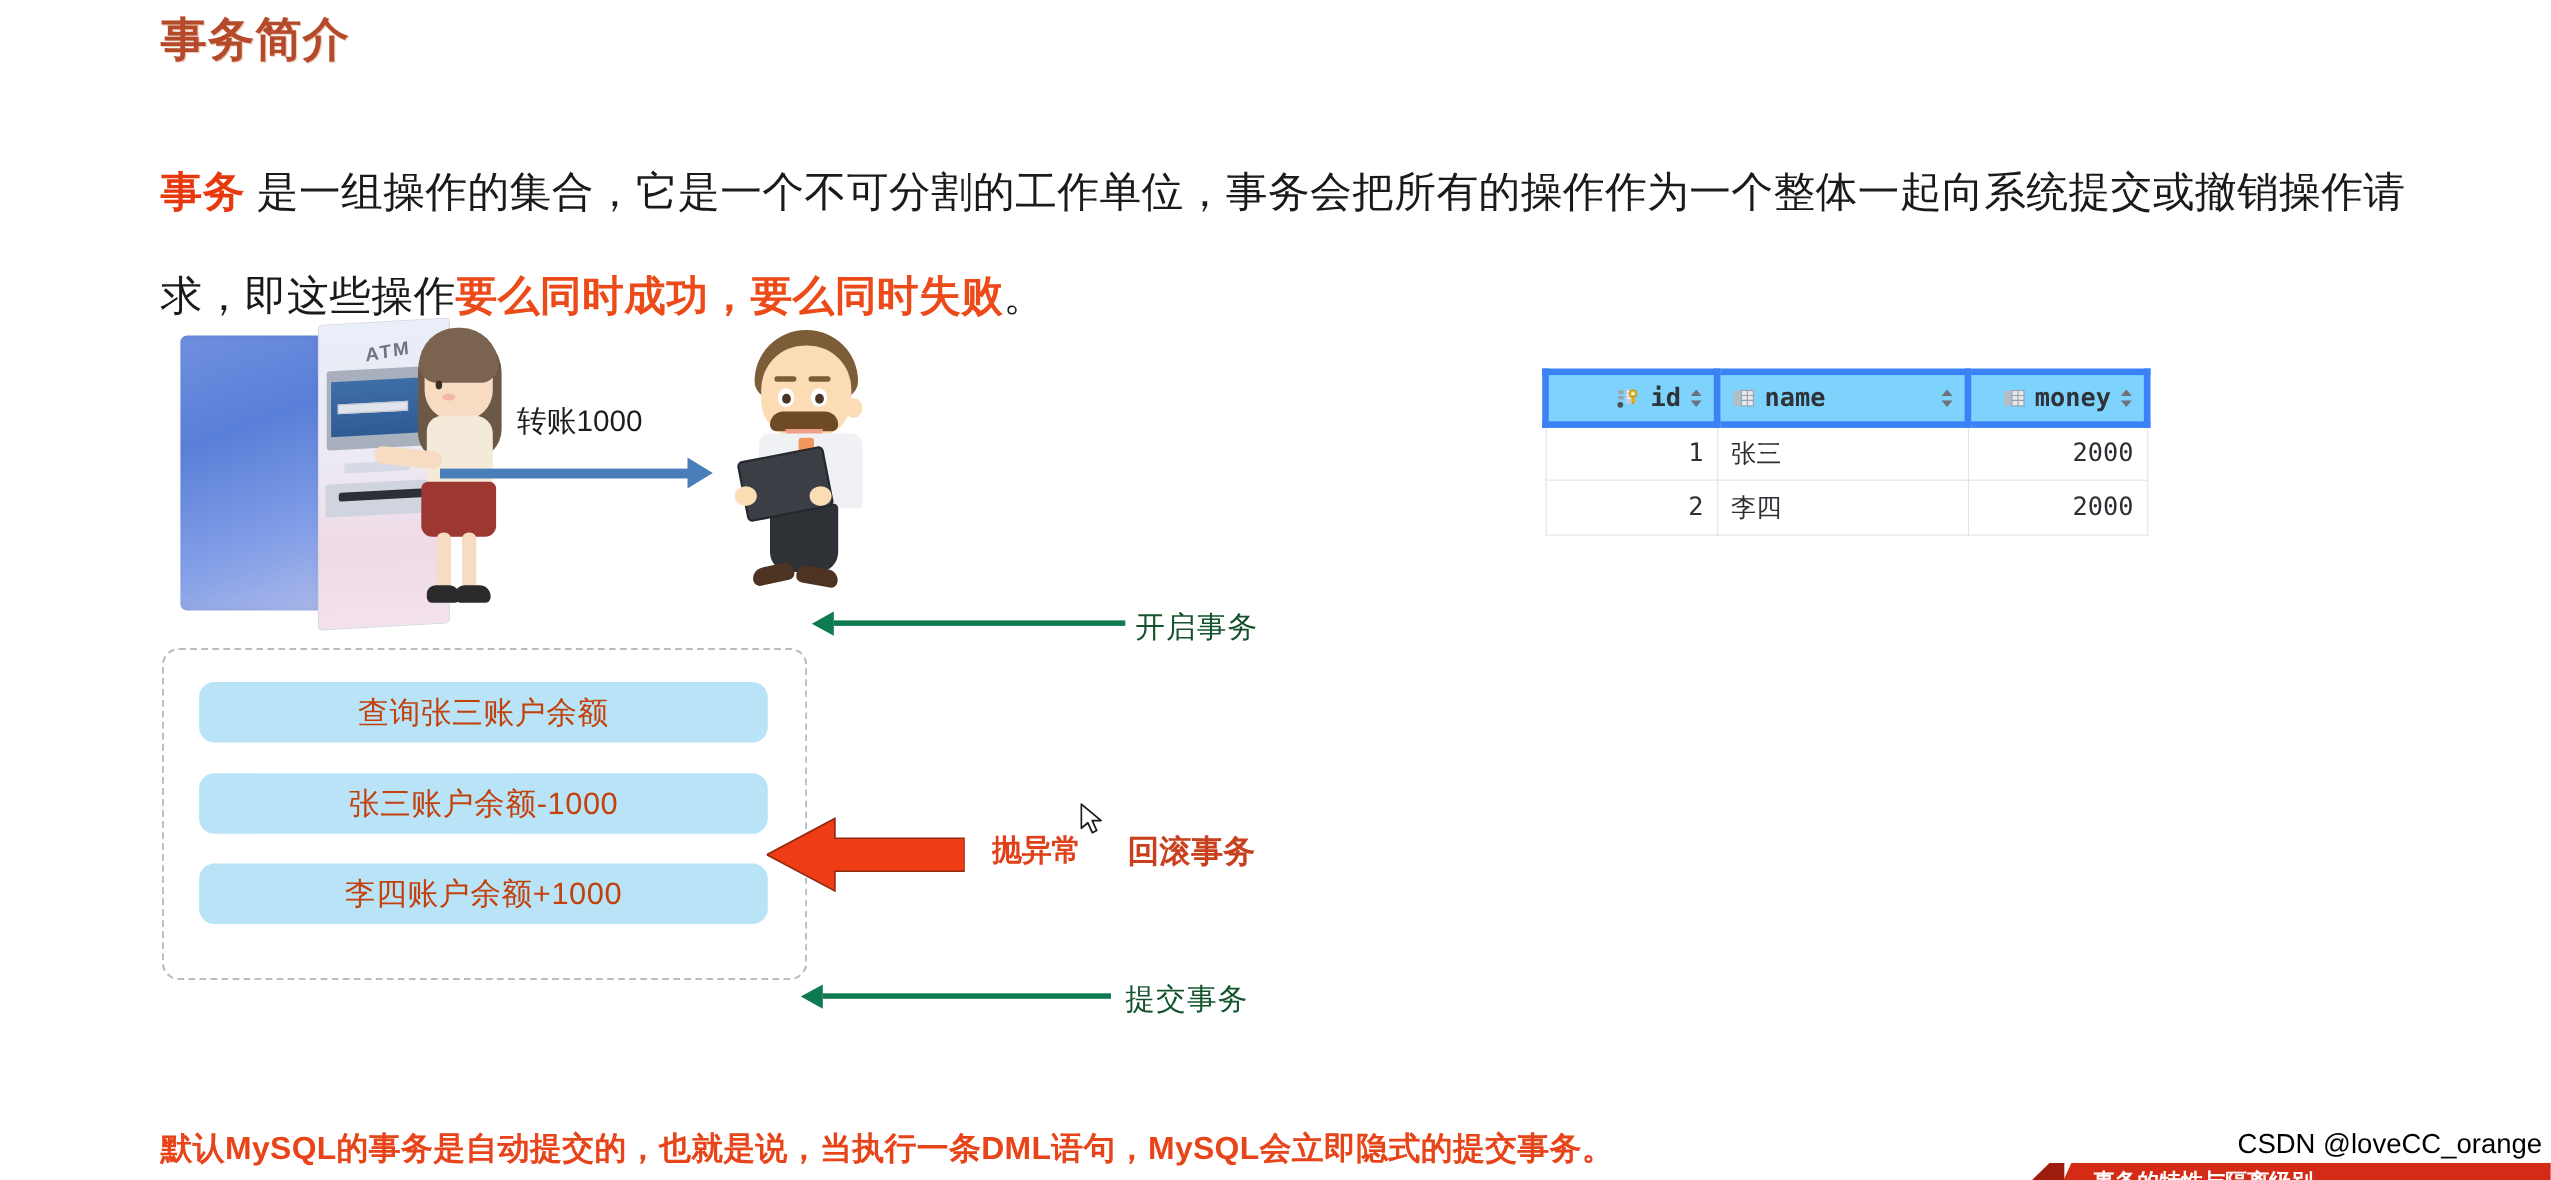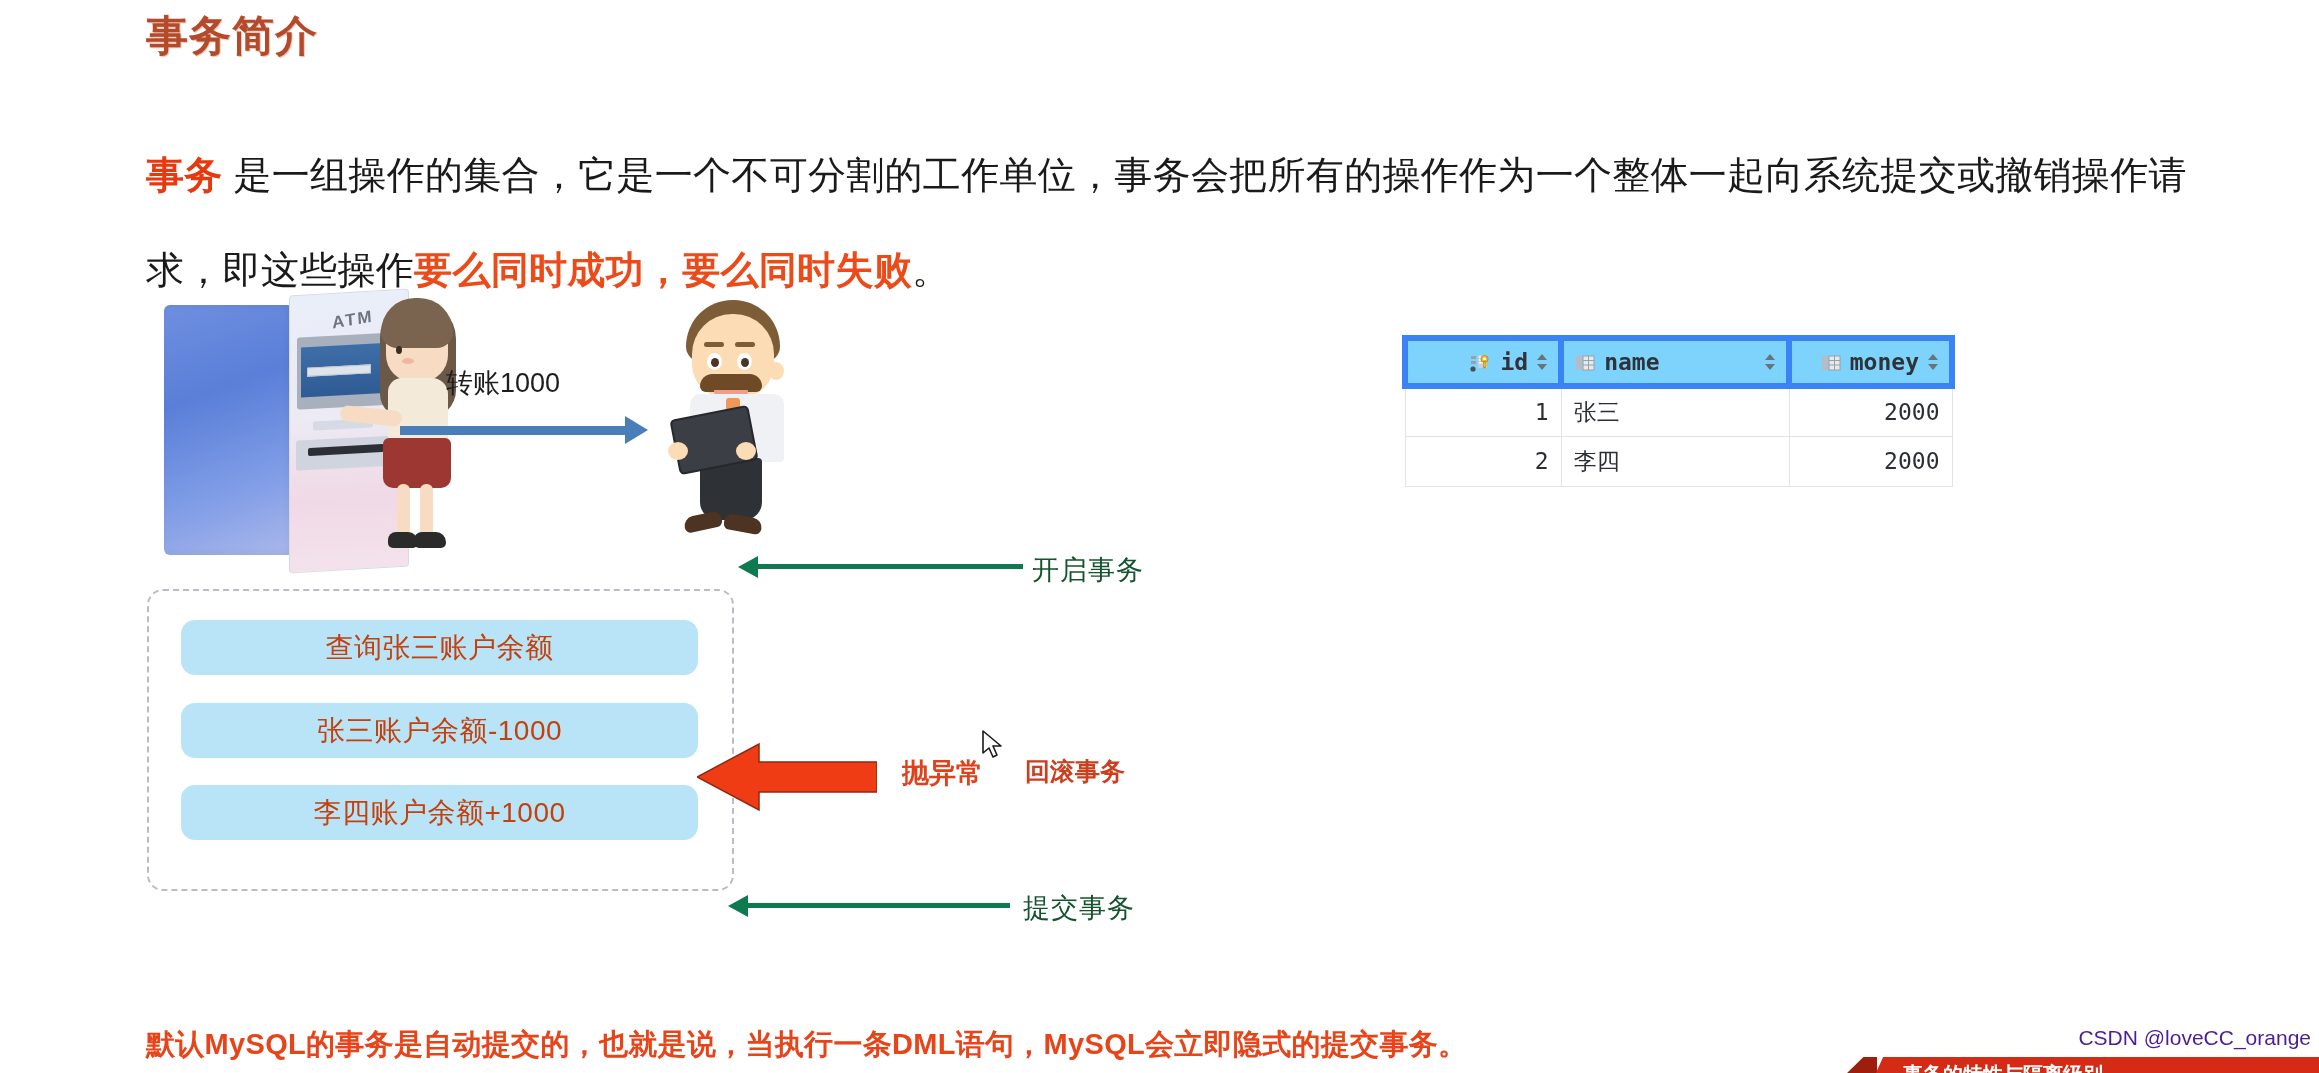--- a/index.html
+++ b/index.html
@@ -276,21 +276,21 @@
     left: 625px;
     top: 126px;
     width: 0;
     height: 0;
     border-top: 14px solid transparent;
     border-bottom: 14px solid transparent;
     border-left: 23px solid #4a7ebb;
   }
   #transfer-label {
     position: absolute;
-    left: 446px;
+    left: 470px;
     top: 75px;
     font-size: 27px;
     color: #1d1d1d;
     white-space: nowrap;
   }
 
   
   .man-hair {
     position: absolute;
     left: 686px;
@@ -542,21 +542,21 @@
     font-size: 27px;
     font-weight: 700;
     color: #e0411a;
     white-space: nowrap;
     margin-left: 22px;
   }
   #rollback-label {
     position: absolute;
     left: 1025px;
     top: 755px;
-    font-size: 25px;
+    font-size: 29px;
     font-weight: 700;
     color: #c9401f;
     white-space: nowrap;
   }
 
   
   #mouse-cursor {
     position: absolute;
     left: 982px;
     top: 730px;
@@ -647,22 +647,22 @@
     color: #e8441a;
     white-space: nowrap;
     letter-spacing: .3px;
   }
 
   
   #csdn-watermark {
     position: absolute;
     right: 8px;
     top: 1026px;
-    font-size: 21px;
-    color: #4c1d95;
+    font-size: 25px;
+    color: #000000;
     white-space: nowrap;
   }
   #bottom-ribbon {
     position: absolute;
     left: 1843px;
     top: 1057px;
     width: 476px;
     height: 16px;
     overflow: hidden;
   }

